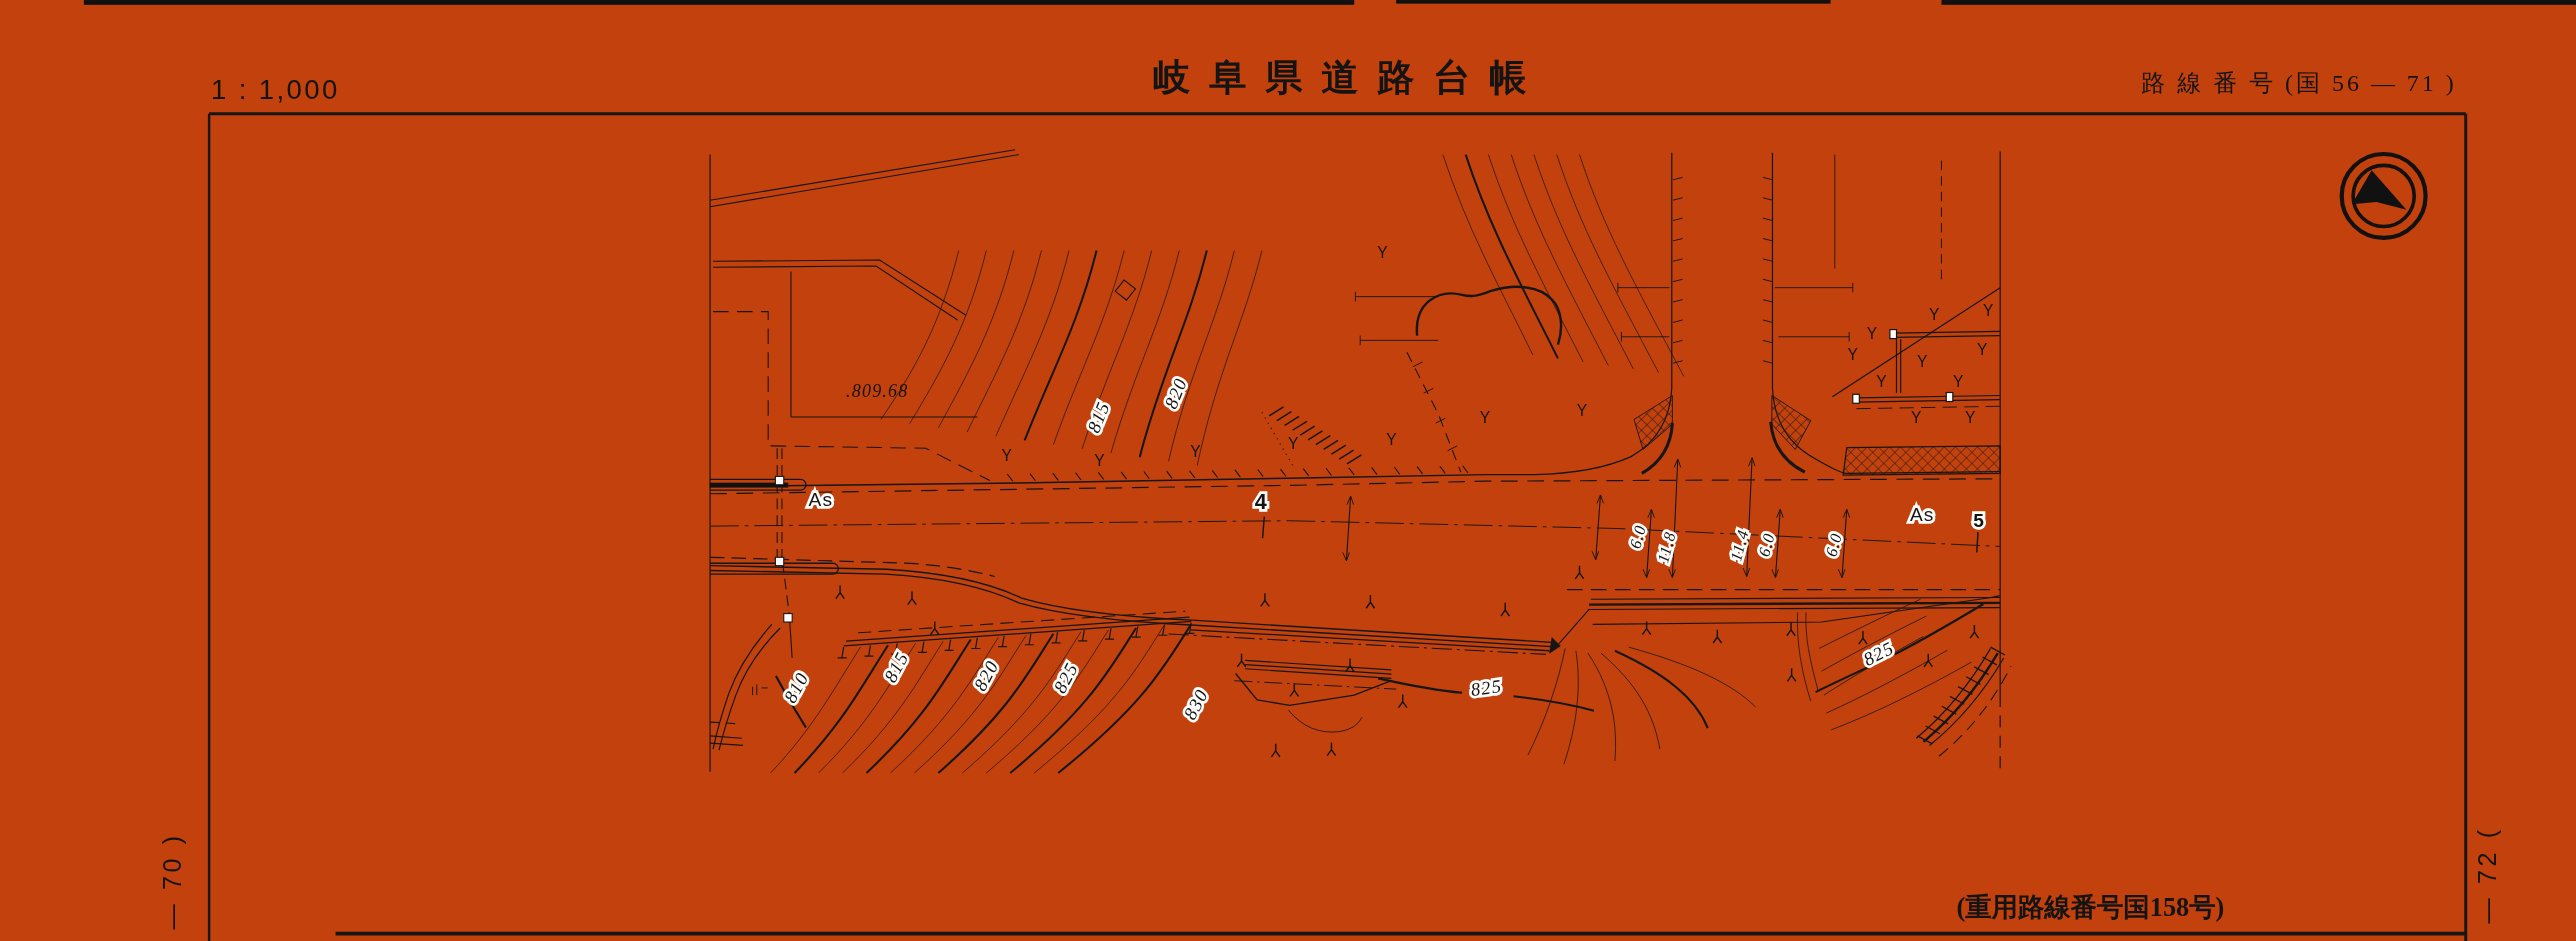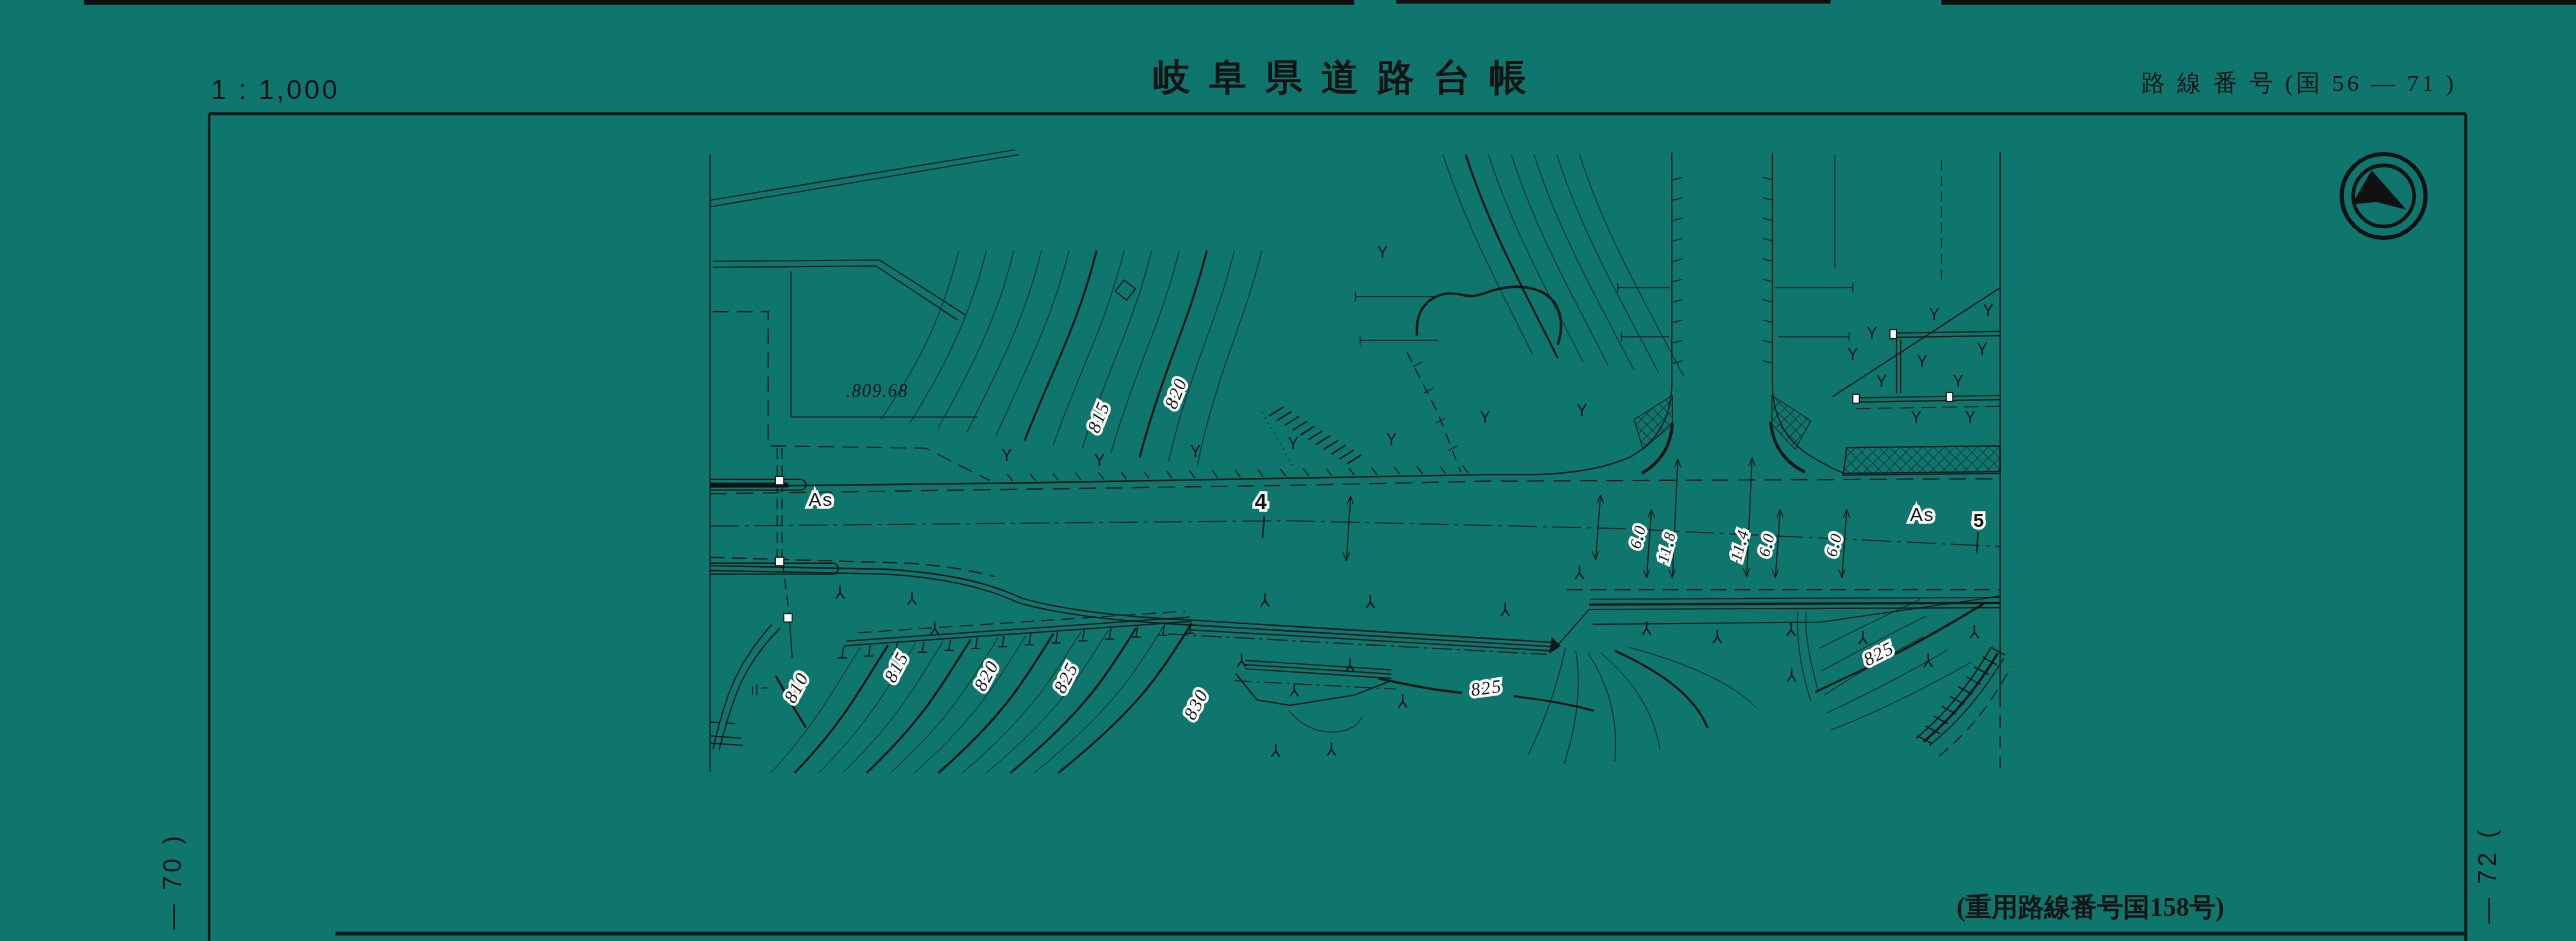--- a/index.html
+++ b/index.html
@@ -1,17 +1,17 @@
 <!DOCTYPE html>
 <html style="font-size:9.6px"><head>
 <meta charset="utf-8">
 <style>
   html,body{margin:0;padding:0;background:#fff;}
   body{font-family:"Liberation Sans",sans-serif;}
-  #sheet{position:relative;width:2576px;height:942px;background:#0f766e;overflow:hidden;}
+  #sheet{position:relative;width:2576px;height:942px;background:#c2410c;overflow:hidden;}
   svg{display:block;}
   text{fill:#141414;}
   .ink{stroke:#161616;fill:none;}
   .kanji{font-family:"Liberation Serif","DejaVu Serif",serif;}
   .num{font-family:"Liberation Sans",sans-serif;}
   .contour-num{font-family:"Liberation Serif","DejaVu Serif",serif;font-style:italic;}
 </style>
 </head>
 <body>
 

